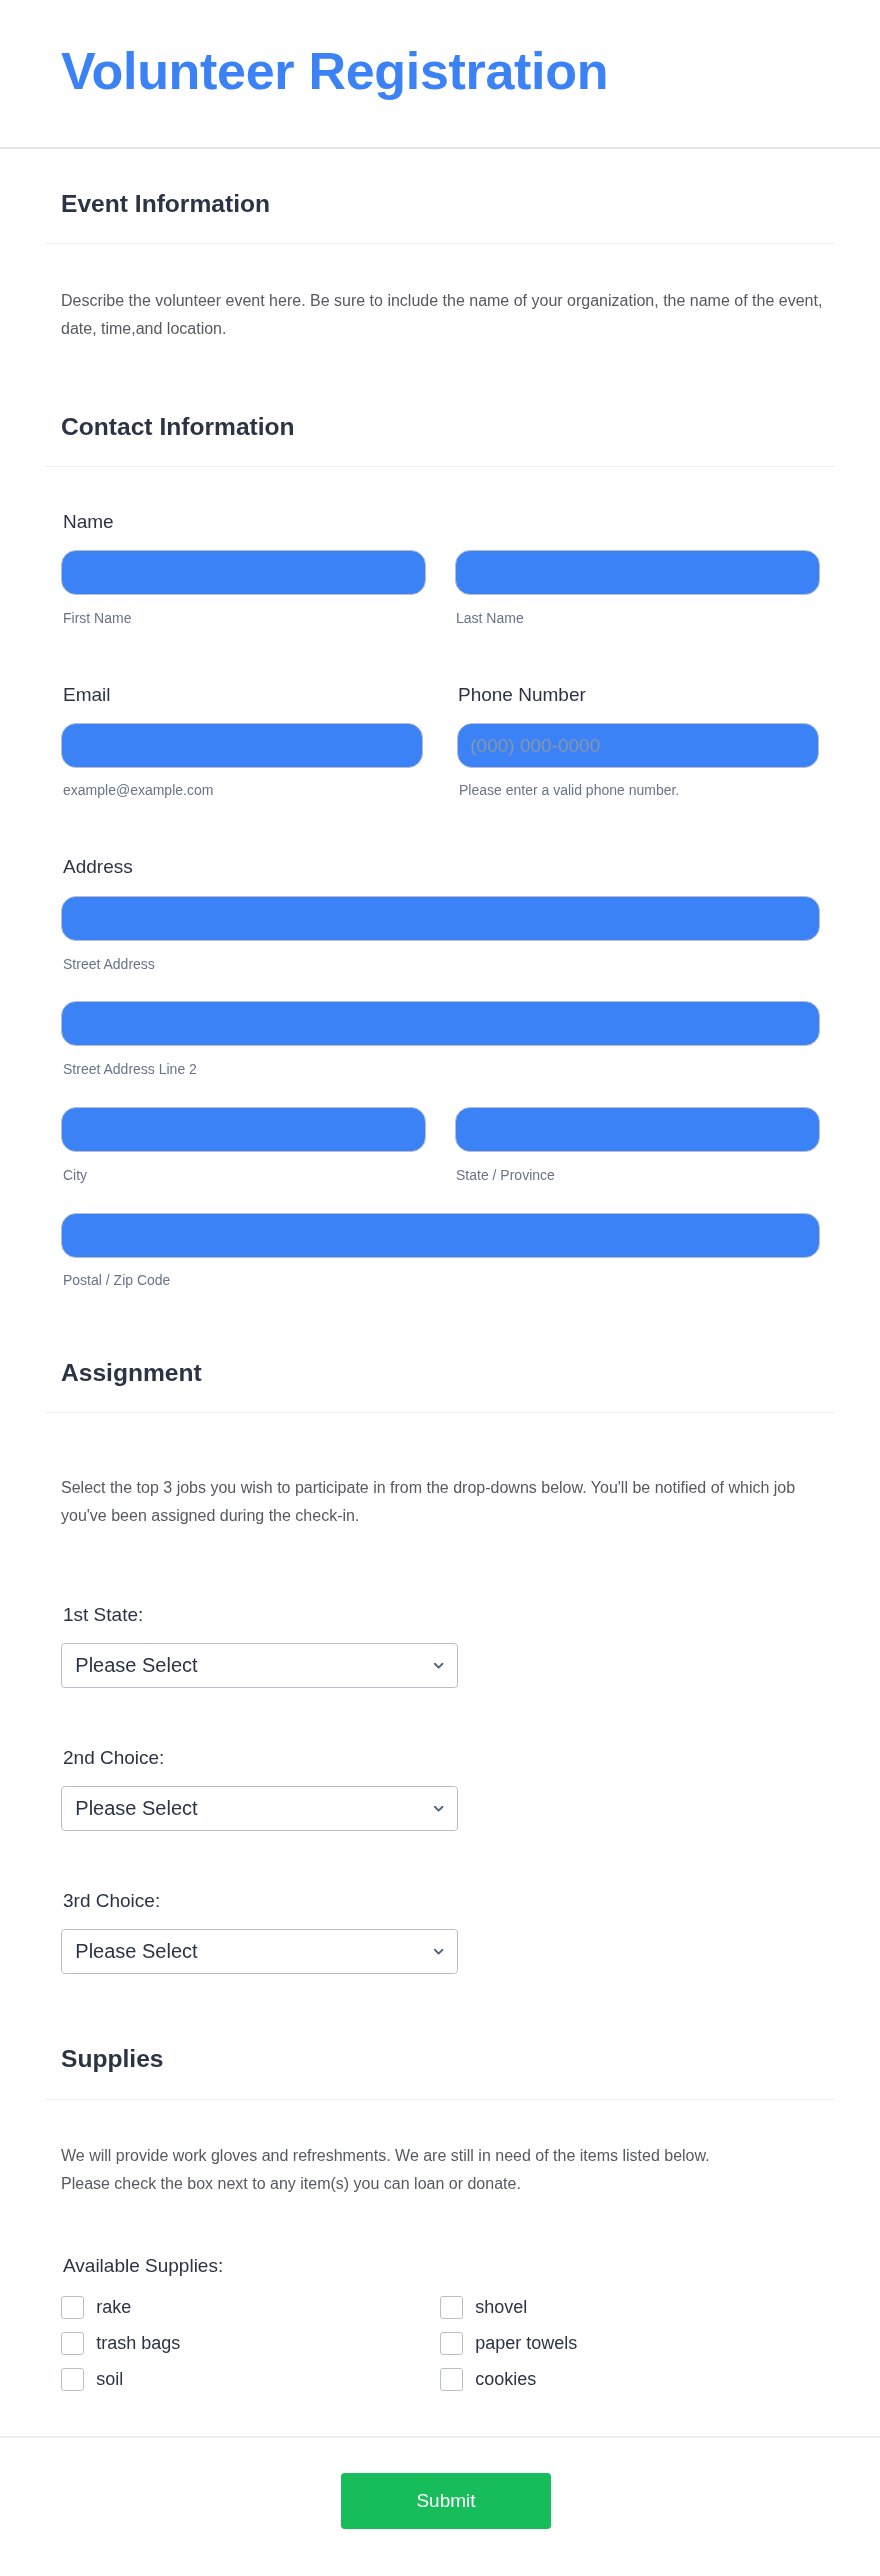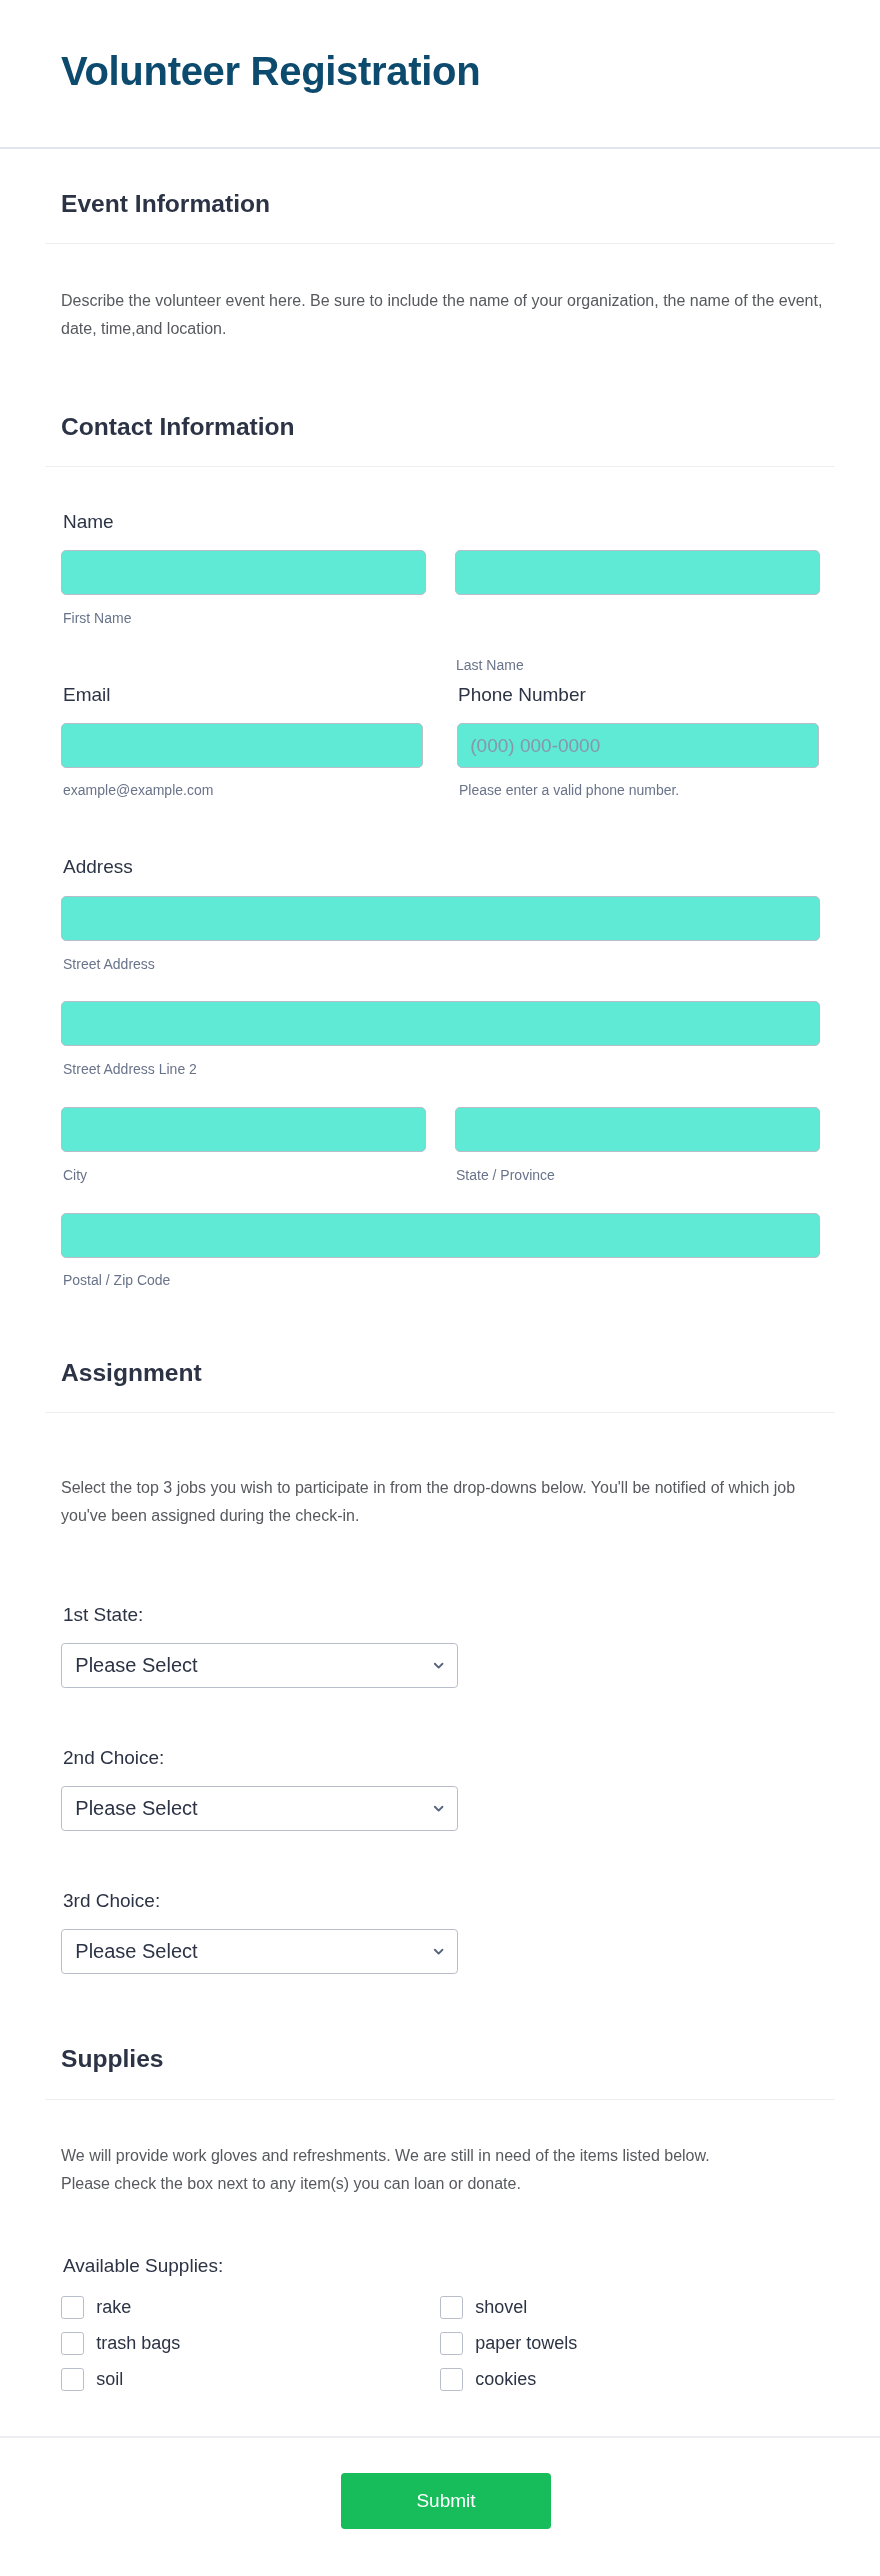--- a/index.html
+++ b/index.html
@@ -1,25 +1,25 @@
 <!DOCTYPE html>
 <html style="font-size:15px"><head>
 <meta charset="utf-8">
 <style>
   * { box-sizing: border-box; margin: 0; padding: 0; }
   html, body { width: 881px; height: 2576px; background: #ffffff; overflow: hidden; }
   body { font-family: "Liberation Sans", "DejaVu Sans", sans-serif; color: #2c3345; position: relative; }
   .abs { position: absolute; }
-  .header-title { left: 61px; top: 45px; font-size: 40px; font-weight: bold; color: #0c4a6e; letter-spacing: -0.3px; line-height: 53px; }
+  .header-title { left: 61px; top: 45px; font-size: 52px; font-weight: bold; color: #3b82f6; letter-spacing: -0.3px; line-height: 53px; }
   .header-rule { left: 0; top: 147px; width: 881px; height: 1.9px; background: #e3e5ec; }
   .section-title { left: 61px; font-size: 24.6px; font-weight: bold; color: #2c3345; line-height: 32px; }
   .section-rule { left: 45px; width: 790px; height: 0.9px; background: #eceef2; }
   .para { left: 61px; width: 767px; font-size: 16px; line-height: 27.5px; color: #57595f; }
   .field-label { left: 63px; font-size: 19px; color: #2c3345; line-height: 24.6px; }
-  .input { height: 45px; border: 0.9px solid #b8bdc9; border-radius: 5px; background: #5eead4; font-size: 19px; color: #2c3345; padding: 0 12.3px; font-family: "Liberation Sans", "DejaVu Sans", sans-serif; outline: none; }
+  .input { height: 45px; border: 0.9px solid #b8bdc9; border-radius: 15px; background: #3b82f6; font-size: 19px; color: #2c3345; padding: 0 12.3px; font-family: "Liberation Sans", "DejaVu Sans", sans-serif; outline: none; }
   .input::placeholder { color: #8896a8; }
   .sub-label { font-size: 14px; color: #6f76a7; line-height: 19px; color: #69738a; }
   .select { height: 45px; width: 397px; left: 61px; border: 0.9px solid #b8bdc9; border-radius: 3.8px; background: #fff; display: flex; align-items: center; padding: 0 13.3px; font-size: 20px; color: #2c3345; cursor: pointer; }
   .select .chev { position: absolute; right: 11.4px; top: 15px; width: 13.3px; height: 13.3px; }
   .cb-row { display: flex; align-items: center; height: 24.6px; cursor: pointer; }
   .cb-box { width: 23px; height: 23px; border: 0.9px solid #b8bdc9; border-radius: 2.8px; background: #fff; margin-right: 12.3px; flex-shrink: 0; }
   .cb-label { font-size: 18px; color: #2c3345; }
   .bottom-rule { left: 0; top: 2436px; width: 881px; height: 1.9px; background: #eceef2; }
   .submit { left: 341px; top: 2473px; width: 210px; height: 56px; background: #18bd5b; border-radius: 3.8px; color: #ffffff; font-size: 19px; display: flex; align-items: center; justify-content: center; cursor: pointer; border: none; font-family: "Liberation Sans", "DejaVu Sans", sans-serif; }
 </style>
@@ -33,21 +33,21 @@
 <div class="abs section-rule" style="top:243px;"></div>
 <div class="abs para" style="top:287px;">Describe the volunteer event here. Be sure to include the name of your organization, the name of the event, date, time,and location.</div>
 
 <div class="abs section-title" style="top:411px;">Contact Information</div>
 <div class="abs section-rule" style="top:466px;"></div>
 
 <div class="abs field-label" style="top:510px;">Name</div>
 <input class="abs input" style="left: 61px; top: 550px; width: 365px;" type="text" value="">
 <div class="abs sub-label" style="left:63px; top:609px;">First Name</div>
 <input class="abs input" style="left: 455px; top: 550px; width: 365px;" type="text" value="">
-<div class="abs sub-label" style="left:456px; top:609px;margin-top:47px;">Last Name</div>
+<div class="abs sub-label" style="left:456px; top:609px;">Last Name</div>
 
 <div class="abs field-label" style="top:683px;">Email</div>
 <input class="abs input" style="left: 61px; top: 723px; width: 362px;" type="email" value="">
 <div class="abs sub-label" style="left:63px; top:781px;">example@example.com</div>
 
 <div class="abs field-label" style="left:458px; top:683px;">Phone Number</div>
 <input class="abs input" style="left: 457px; top: 723px; width: 362px;" type="tel" placeholder="(000) 000-0000">
 <div class="abs sub-label" style="left:459px; top:781px;">Please enter a valid phone number.</div>
 
 <div class="abs field-label" style="top:855px;">Address</div>

